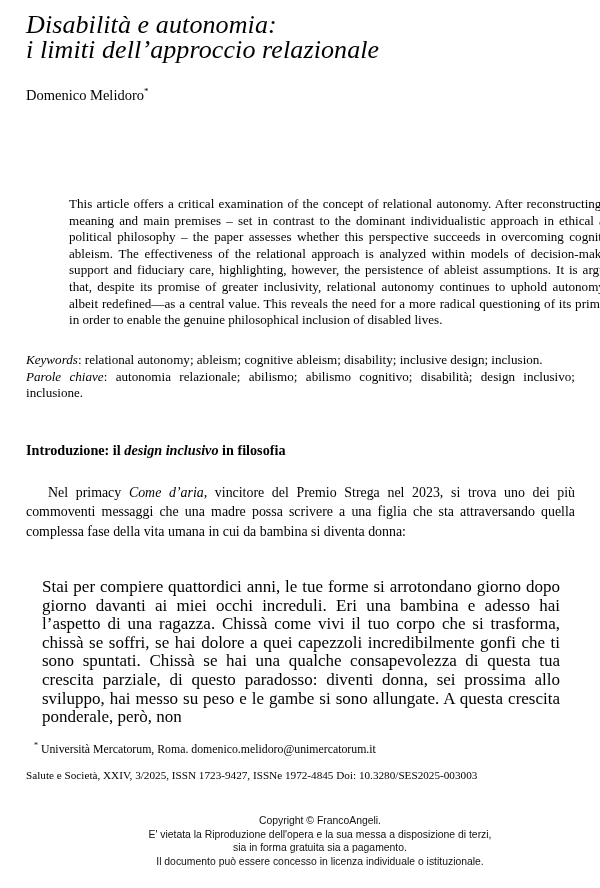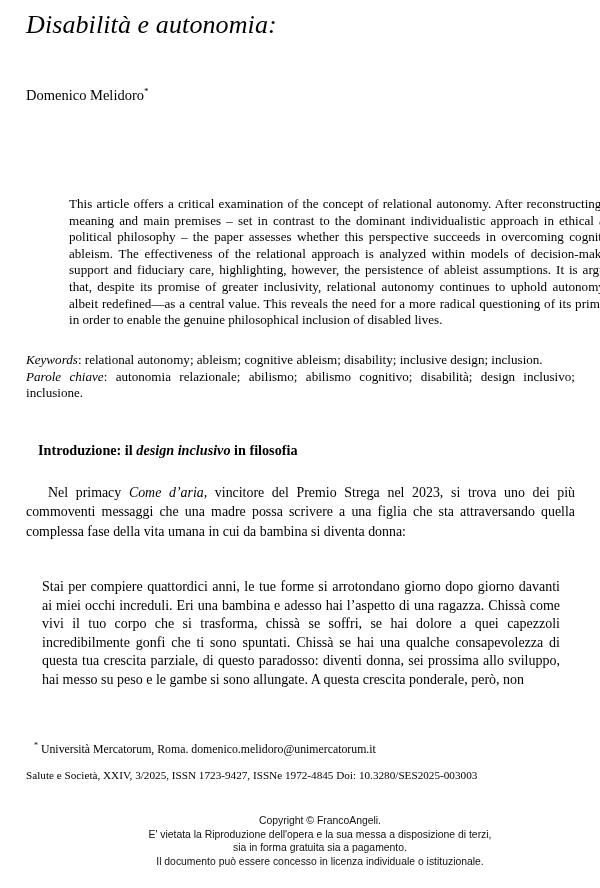--- a/index.html
+++ b/index.html
@@ -96,21 +96,20 @@
 
   
   .section-heading {
     position: absolute;
     left: 26px;
     top: 441px;
     width: 549px;
     font-size: 14.2px;
     line-height: 18px;
     font-weight: bold;
-    margin-left: 12px;
   }
   .section-heading .it {
     font-style: italic;
   }
 
   
   .body-par {
     position: absolute;
     left: 26px;
     top: 483px;
@@ -126,21 +125,21 @@
   .body-par .it {
     font-style: italic;
   }
 
   
   .blockquote {
     position: absolute;
     left: 42px;
     top: 578px;
     width: 518px;
-    font-size: 14px;
+    font-size: 17px;
     line-height: 18.6px;
     text-align: justify;
   }
   .blockquote p {
     margin: 0;
   }
 
   
   .footnote-rule {
     position: absolute;
@@ -194,20 +193,21 @@
   }
 </style>
 </head>
 <body>
 
 <div class="page">
 
   <div class="title-block">
     <h1 class="doc-title">
       <span class="tline">Disabilità e autonomia:</span>
+      <span class="tline">i limiti dell’approccio relazionale</span>
     </h1>
   </div>
 
   <div class="author-line">
     <span>Domenico Melidoro</span><sup>*</sup>
   </div>
 
   <div class="abstract">
     <p>This article offers a critical examination of the concept of relational autonomy. After reconstructing its meaning and main premises – set in contrast to the dominant individualistic approach in ethical and political philosophy – the paper assesses whether this perspective succeeds in overcoming cognitive ableism. The effectiveness of the relational approach is analyzed within models of decision-making support and fiduciary care, highlighting, however, the persistence of ableist assumptions. It is argued that, despite its promise of greater inclusivity, relational autonomy continues to uphold autonomy—albeit redefined—as a central value. This reveals the need for a more radical questioning of its primacy in order to enable the genuine philosophical inclusion of disabled lives.</p>
   </div>

